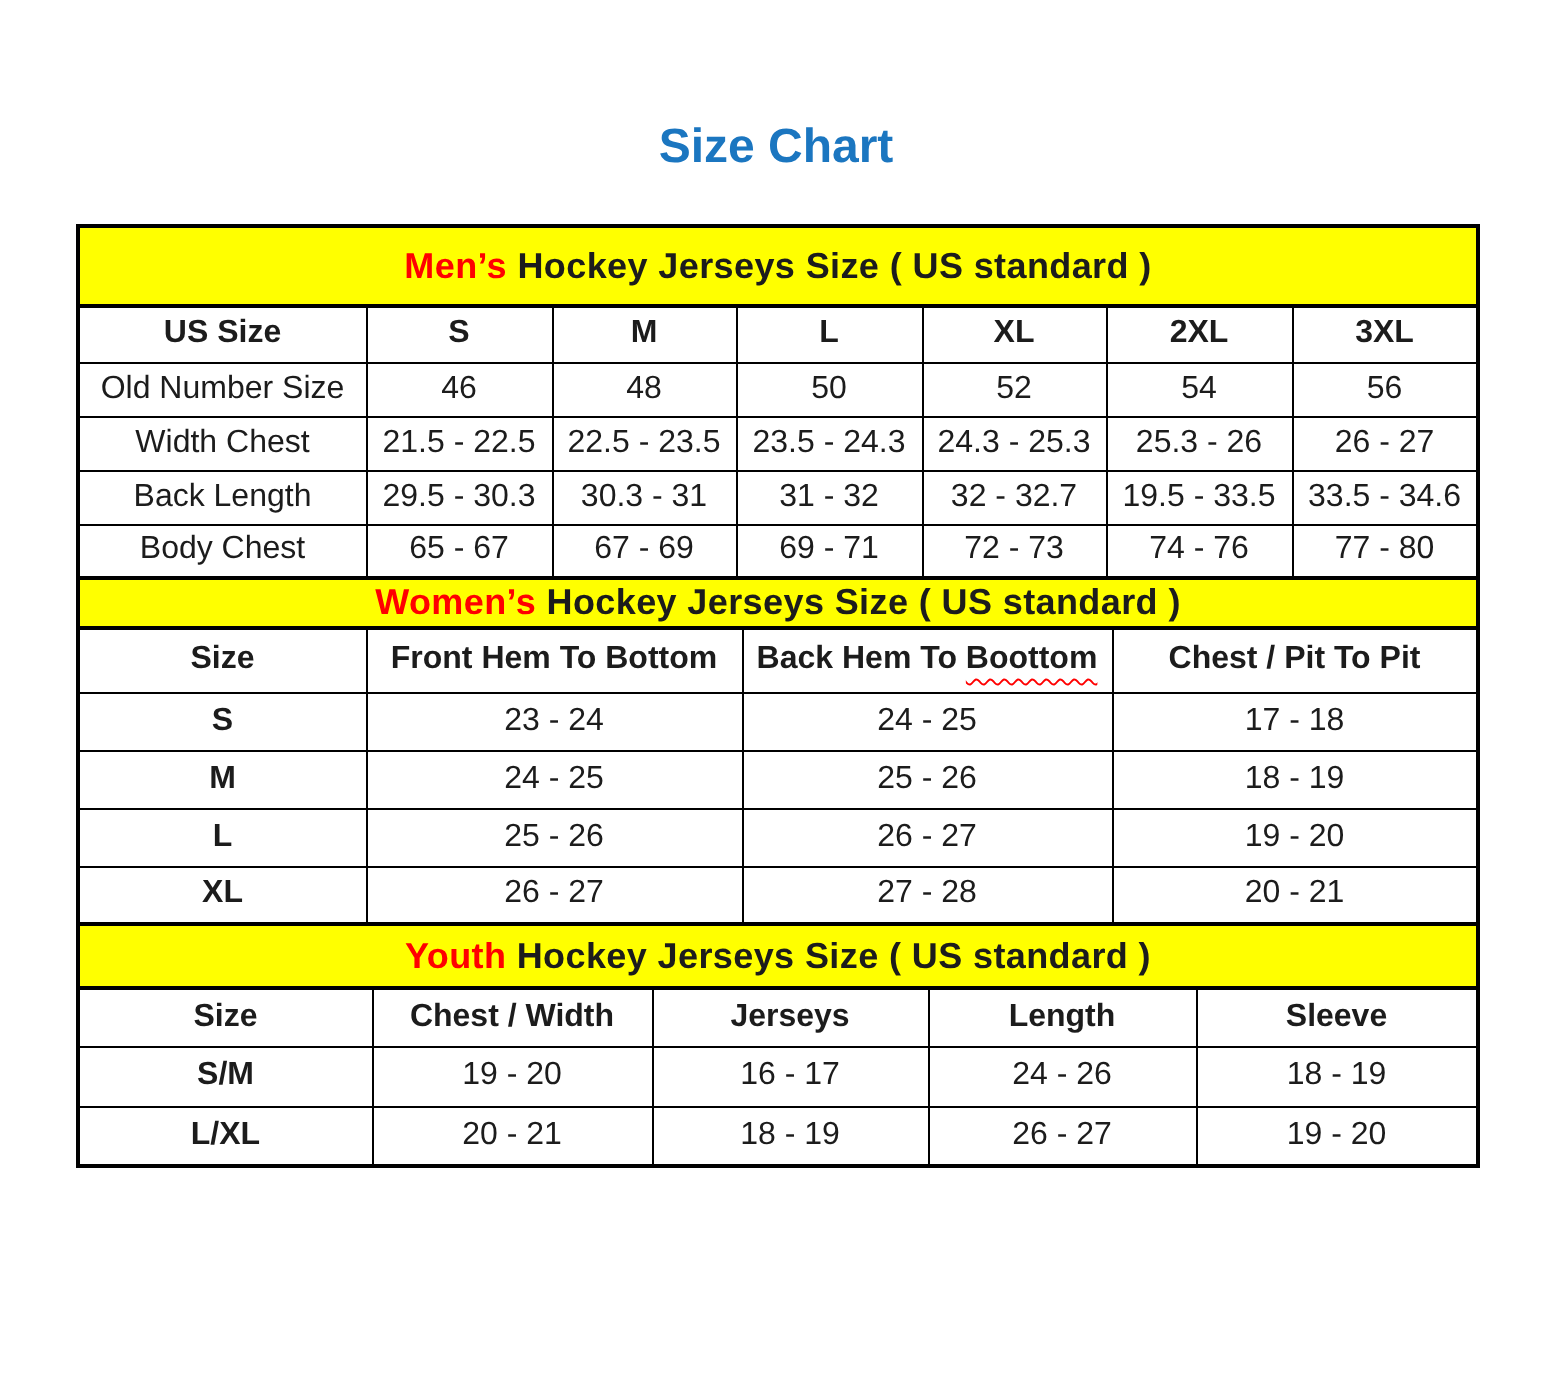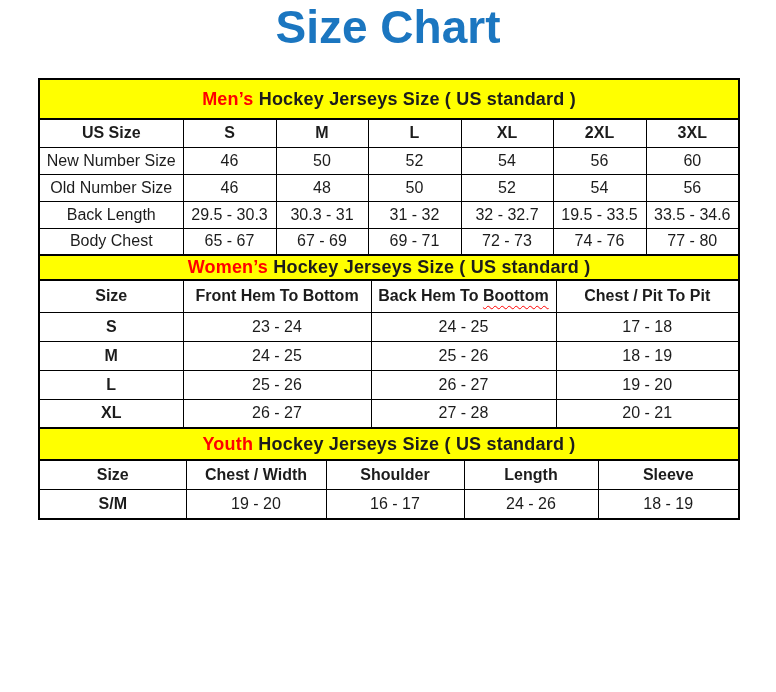--- a/index.html
+++ b/index.html
@@ -5,22 +5,23 @@
   * { margin:0; padding:0; box-sizing:border-box; }
   html,body { width:776px; height:692px; }
   body {
     background:#ffffff;
     font-family:"Liberation Sans", sans-serif;
     color:#1c1c1c;
     overflow:hidden;
     position:relative;
   }
   .page-title {
+    margin-top:60px;
     text-align:center;
-    font-size:46px;
+    font-size:24px;
     font-weight:bold;
     color:#1b76c0;
   }
   .chart-wrap { width:700px; margin:24px auto 0 auto; }
   table {
     border-collapse:collapse;
     table-layout:fixed;
     width:700px;
     border:2px solid #000;
     margin-top:-2px;
@@ -89,36 +90,36 @@
     <tr class="m-head">
       <th>US Size</th>
       <th>S</th>
       <th>M</th>
       <th>L</th>
       <th>XL</th>
       <th>2XL</th>
       <th>3XL</th>
     </tr>
     <tr class="m-row">
-      <td>New Number Size</td>
-      <td>46</td>
-      <td>50</td>
-      <td>52</td>
-      <td>54</td>
-      <td>56</td>
-      <td>60</td>
-    </tr>
-    <tr class="m-row">
       <td>Old Number Size</td>
       <td>46</td>
       <td>48</td>
       <td>50</td>
       <td>52</td>
       <td>54</td>
       <td>56</td>
+    </tr>
+    <tr class="m-row">
+      <td>Width Chest</td>
+      <td>21.5 - 22.5</td>
+      <td>22.5 - 23.5</td>
+      <td>23.5 - 24.3</td>
+      <td>24.3 - 25.3</td>
+      <td>25.3 - 26</td>
+      <td>26 - 27</td>
     </tr>
     <tr class="m-row">
       <td>Back Length</td>
       <td>29.5 - 30.3</td>
       <td>30.3 - 31</td>
       <td>31 - 32</td>
       <td>32 - 32.7</td>
       <td>19.5 - 33.5</td>
       <td>33.5 - 34.6</td>
     </tr>
@@ -190,27 +191,34 @@
     </colgroup>
     <tbody>
         <tr class="y-banner">
       <td class="banner-cell" colspan="5">
         <span class="hl">Youth</span><span> Hockey Jerseys Size ( US standard )</span>
       </td>
     </tr>
     <tr class="y-head">
       <th>Size</th>
       <th>Chest / Width</th>
-      <th>Shoulder</th>
+      <th>Jerseys</th>
       <th>Length</th>
       <th>Sleeve</th>
     </tr>
     <tr class="y-row">
       <th>S/M</th>
       <td>19 - 20</td>
       <td>16 - 17</td>
       <td>24 - 26</td>
       <td>18 - 19</td>
     </tr>
+    <tr class="y-row">
+      <th>L/XL</th>
+      <td>20 - 21</td>
+      <td>18 - 19</td>
+      <td>26 - 27</td>
+      <td>19 - 20</td>
+    </tr>
   </tbody>
     </table>
 
 </div>
 
 </body></html>

